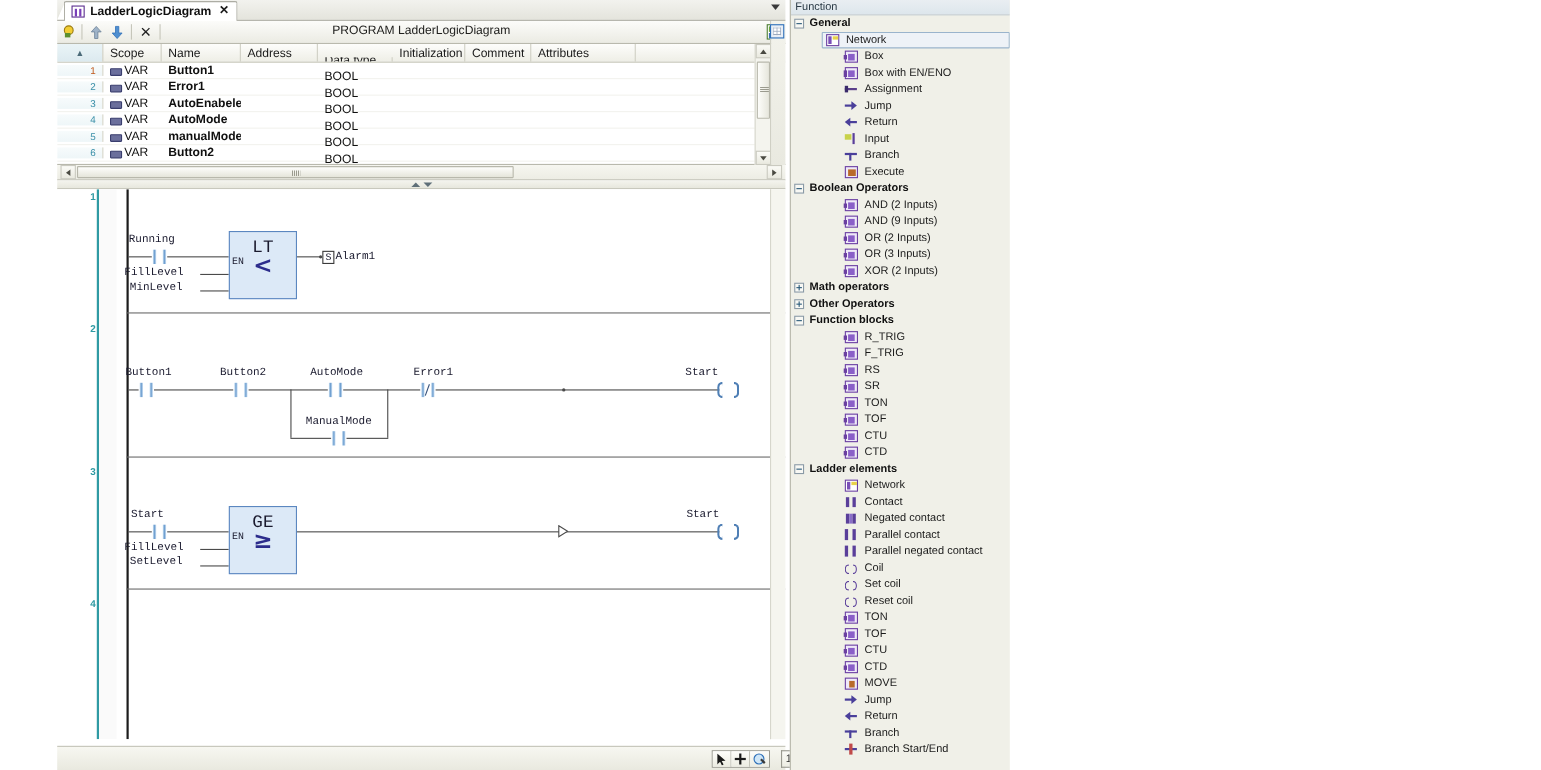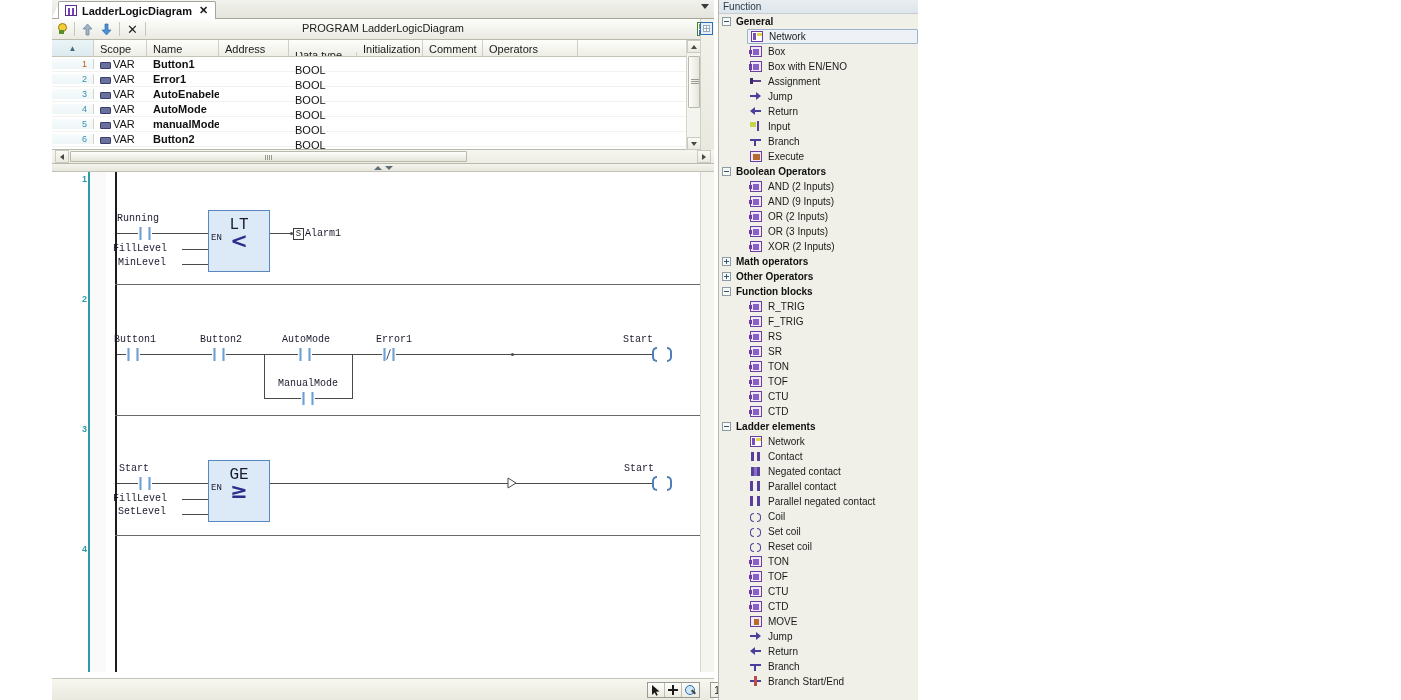--- a/index.html
+++ b/index.html
@@ -331,21 +331,21 @@
     border:1px solid #8a9aa6; background:#f8f8f4; position:relative;
   }
   .tb-exp:before{
     content:""; position:absolute; left:1px; top:3px; width:5px; height:1px; background:#2a5a7a;
   }
   .tb-exp.plus:after{
     content:""; position:absolute; left:3px; top:1px; width:1px; height:5px; background:#2a5a7a;
   }
   .tb-item {
     display:flex; align-items:center; height:15px;
-    padding-left:31px; font-size:10px; color:#1a1a1a; cursor:pointer; gap:6px;
+    padding-left:49px; font-size:10px; color:#1a1a1a; cursor:pointer; gap:6px;
   }
   .tb-item.selected {
     background:#eef2f7; border:1px solid #9ab4cc; margin-left:28px; padding-left:3px;
     border-radius:1px;
   }
   .tb-ico { width:12px; height:11px; position:relative; flex:none; }
 
   
   .ico-network { background:#ffffff; border:1px solid #6a3fa0; }
   .ico-network:before{content:"";position:absolute;left:1px;top:1px;width:3px;height:7px;background:#7a4fb8;}
@@ -428,21 +428,21 @@
       <div id="decl-head">
         <div class="hc c-gutter">
             <span class="gutter-sort">▲</span>
           </div>
         <div class="hc c-scope">Scope</div>
         <div class="hc c-name">Name</div>
         <div class="hc c-addr">Address</div>
         <div class="hc c-dtype">Data type</div>
         <div class="hc c-init">Initialization</div>
         <div class="hc c-comm">Comment</div>
-        <div class="hc c-attr">Operators</div>
+        <div class="hc c-attr">Attributes</div>
       </div>
 
       <div class="decl-row">
         <div class="cell c-gutter">1</div>
         <div class="cell c-scope scope-cell">
           <span class="scope-ico"></span>
           <span>VAR</span>
         </div>
         <div class="cell c-name nm">Button1</div>
         <div class="cell c-addr"></div>

